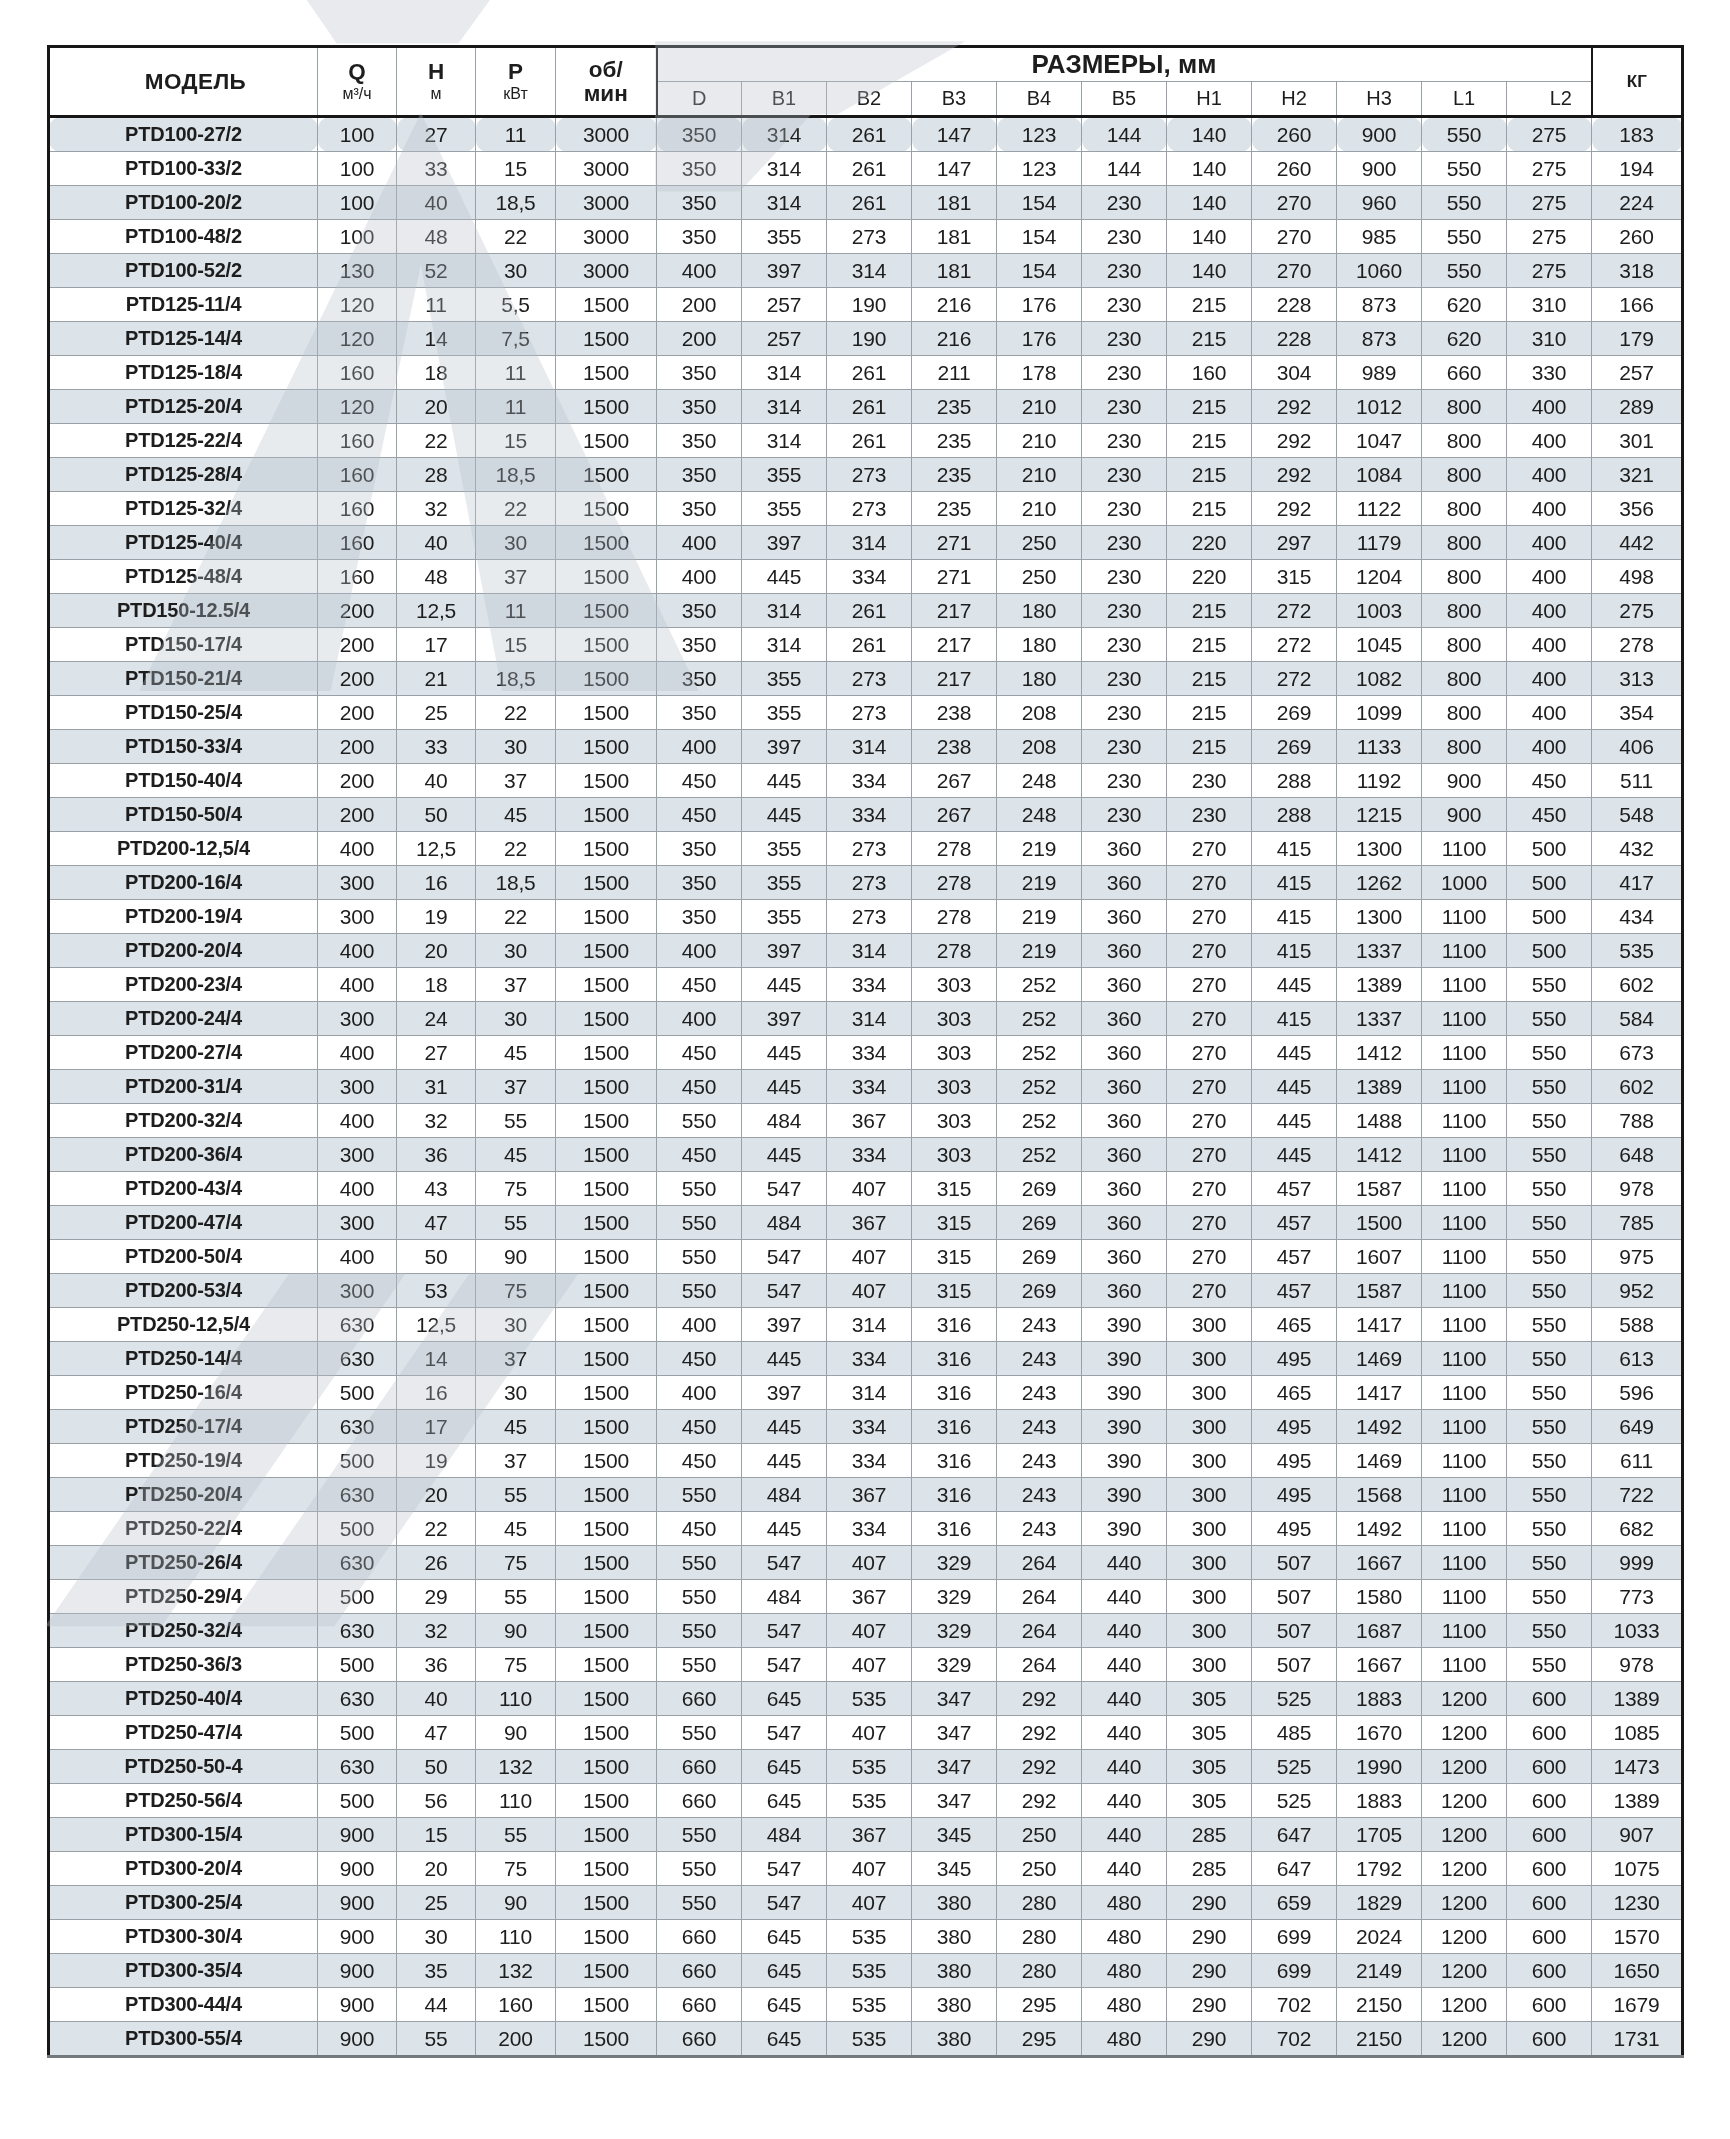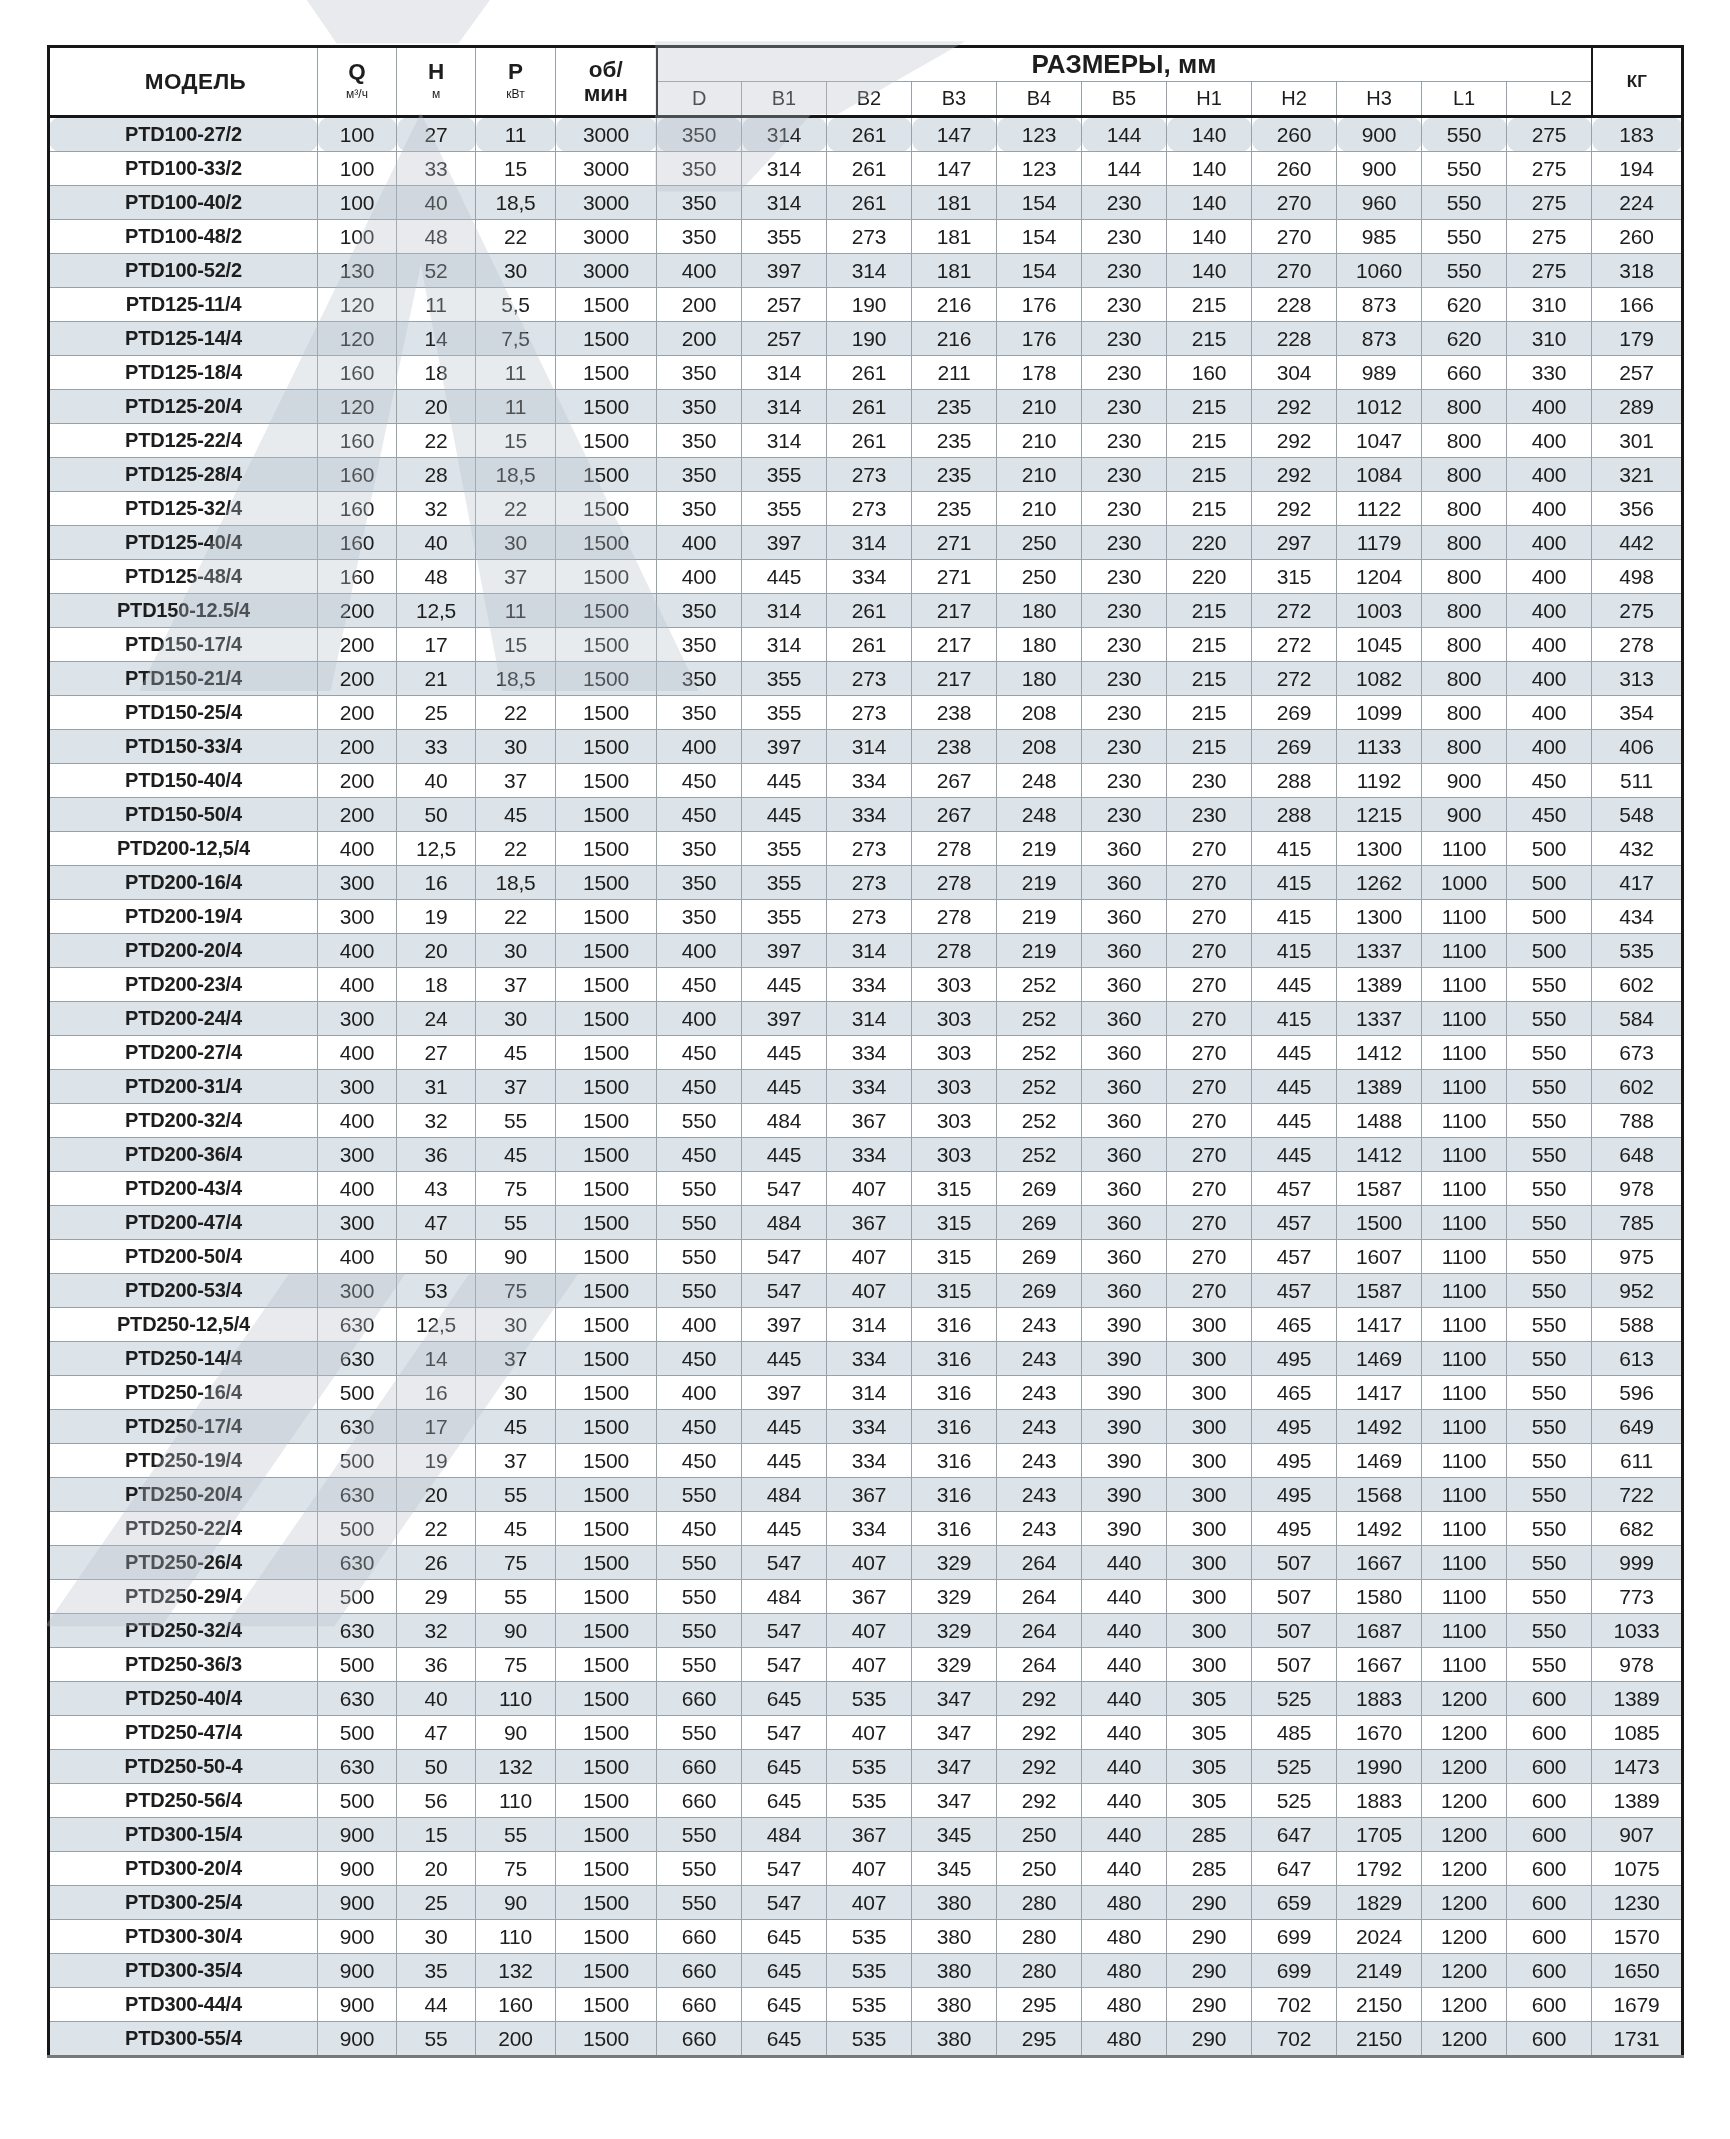--- a/index.html
+++ b/index.html
@@ -26,21 +26,21 @@
   th,td{
     border:1.5px solid #99a1a8;
     text-align:center;vertical-align:middle;
     padding:0;
   }
   thead th{background:transparent;font-weight:700;}
   thead tr.groups th{height:33px;}
   thead tr.subrow th{height:33px;font-weight:400;font-size:20px;border-bottom:3px solid #171717;}
   th.model-h{font-size:22.5px;letter-spacing:0.4px;padding-left:24px;}
   .hl{font-size:22.5px;font-weight:700;line-height:24px;}
-  .hu{font-size:12px;font-weight:400;line-height:18px;margin-top:0.8px;}
+  .hu{font-size:16px;font-weight:400;line-height:18px;margin-top:0.8px;}
   th.sizes{
     font-size:26px;border-left:2.3px solid #171717;border-right:2.3px solid #171717;
     border-bottom:1.5px solid #99a1a8;
   }
   tr.subrow th:first-child{border-left:2.3px solid #171717;}
   tr.subrow th:last-child{border-right:2.3px solid #171717;padding-left:24px;}
   th.kg{font-size:17px;border-left:2.3px solid #171717;}
   tbody td{
     height:33px;line-height:33px;font-size:21px;letter-spacing:-0.2px;
     white-space:nowrap;
@@ -146,21 +146,21 @@
           <td class="">123</td>
           <td class="">144</td>
           <td class="">140</td>
           <td class="">260</td>
           <td class="">900</td>
           <td class="">550</td>
           <td class="">275</td>
           <td class="">194</td>
         </tr>
         <tr>
-          <td class="model">PTD100-40/2</td>
+          <td class="model">PTD100-20/2</td>
           <td class="">100</td>
           <td class="">40</td>
           <td class="">18,5</td>
           <td class="">3000</td>
           <td class="">350</td>
           <td class="">314</td>
           <td class="">261</td>
           <td class="">181</td>
           <td class="">154</td>
           <td class="">230</td>

